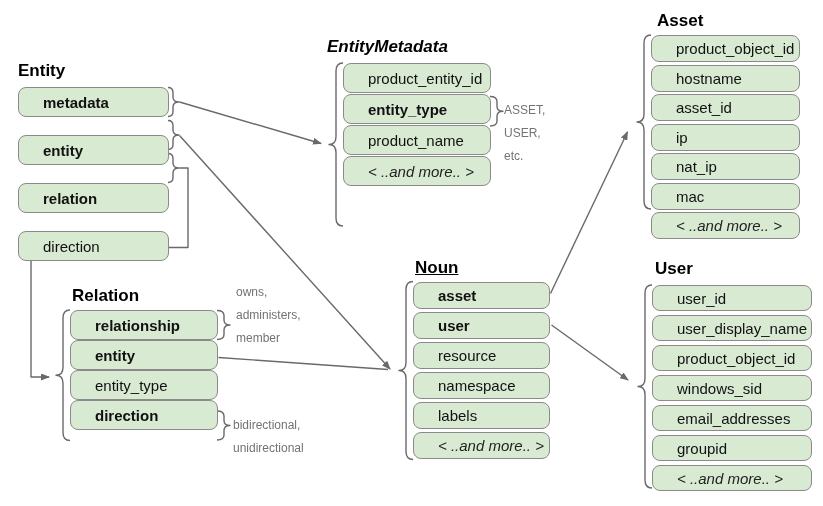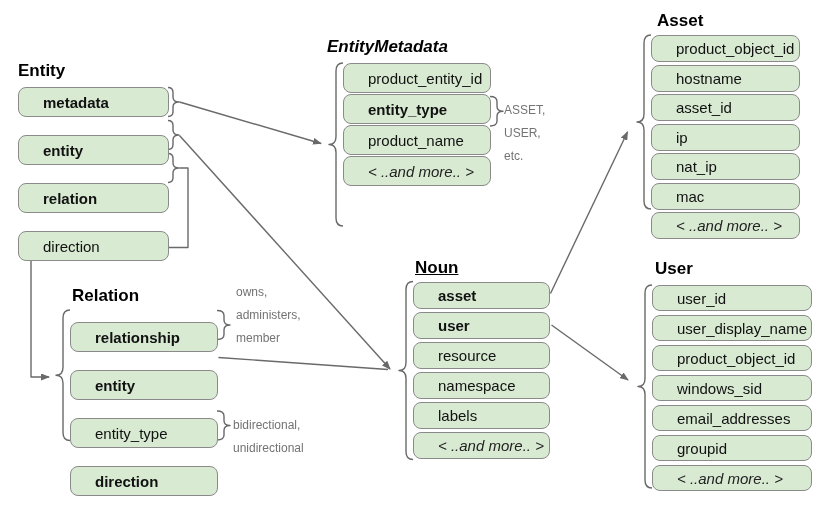--- a/index.html
+++ b/index.html
@@ -18,21 +18,21 @@
     border-radius:8px;display:flex;align-items:center;padding-left:24px;
     font-size:15px;color:var(--text);white-space:nowrap;
   }
   .bold{font-weight:bold;}
   .more{font-style:italic;color:#222;}
   .ann{position:absolute;font-size:12px;line-height:23px;color:#737373;white-space:pre-line;}
 
   #t-entity{left:18px;top:61px;}   #f-entity{left:18px;top:87px;gap:18px;}   #f-entity .field{width:151px;height:30px;}
   #t-em{left:327px;top:37px;font-style:italic;}      #f-em{left:343px;top:63px;gap:1px;}    #f-em .field{width:148px;height:30px;}
   #t-asset{left:657px;top:11px;}   #f-asset{left:651px;top:35px;gap:2.5px;} #f-asset .field{width:149px;height:27px;}
-  #t-relation{left:72px;top:286px;}#f-relation{left:70px;top:322px;gap:18px;} #f-relation .field{width:148px;height:30px;}
+  #t-relation{left:72px;top:286px;}#f-relation{left:70px;top:310px;gap:0;} #f-relation .field{width:148px;height:30px;}
   #t-noun{left:415px;top:258px;text-decoration:underline;}   #f-noun{left:413px;top:281.5px;gap:3px;} #f-noun .field{width:137px;height:27px;}
   #t-user{left:655px;top:259px;}   #f-user{left:652px;top:285px;gap:4px;} #f-user .field{width:160px;height:26px;}
 
   #ann-et{left:504px;top:99px;}
   #ann-rel{left:236px;top:281px;}
   #ann-dir{left:233px;top:414px;}
 </style>
 </head>
 <body>
 

